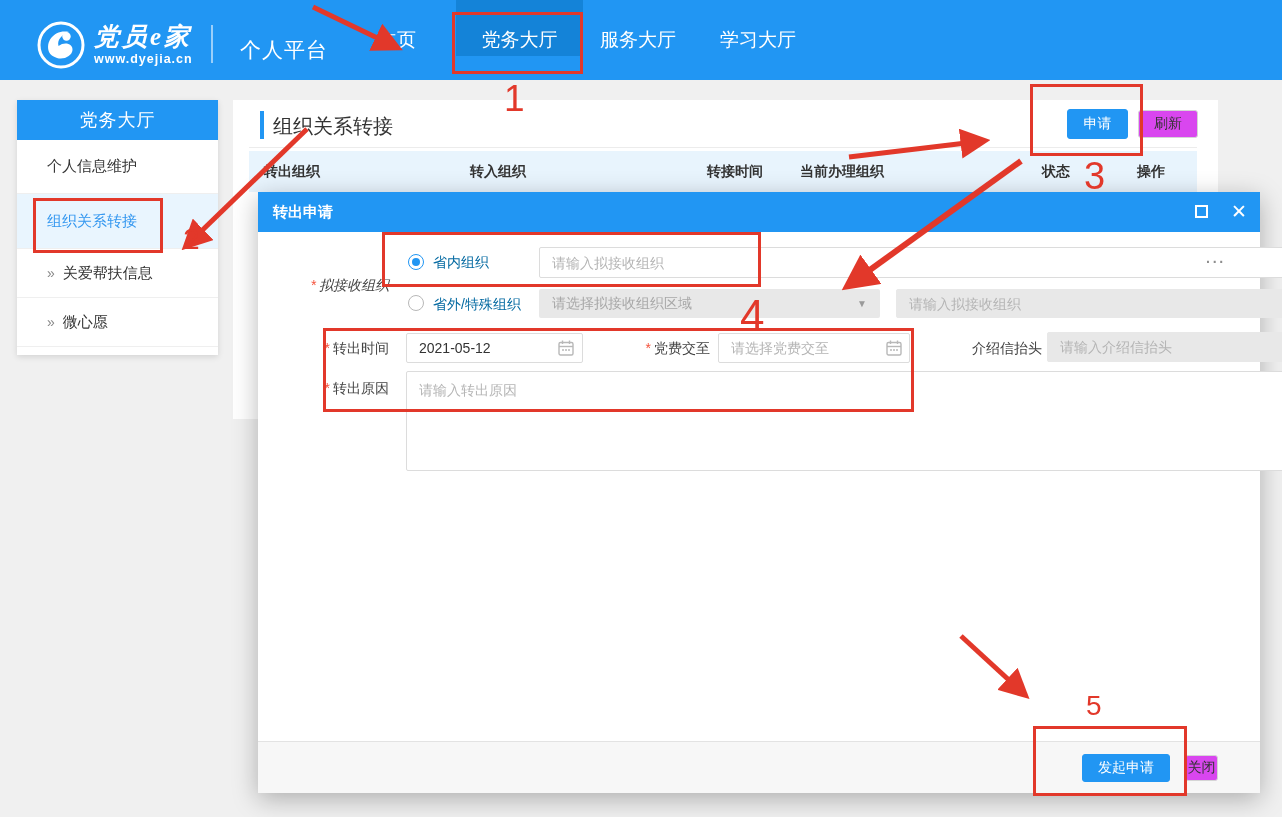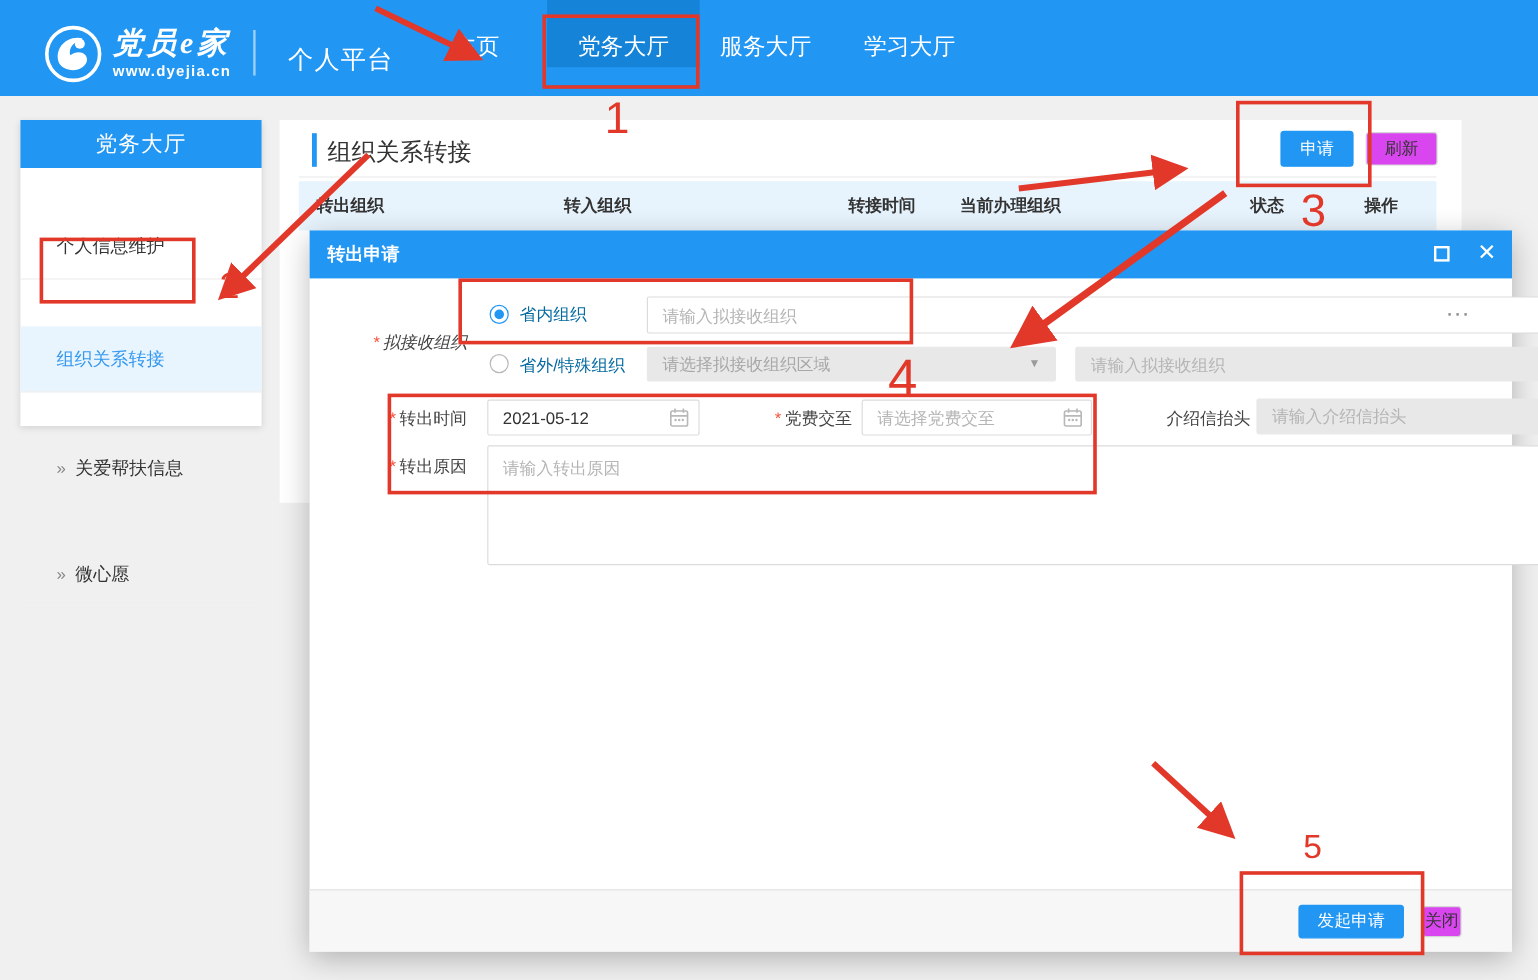--- a/index.html
+++ b/index.html
@@ -20,21 +20,21 @@
   .nav-platform { left:240px; top:36px; color:#fff; font-size:21px; letter-spacing:1px; cursor:pointer; }
   .nav-item { top:0; height:56px; line-height:80px; color:#fff; font-size:19px; cursor:pointer; }
   .nav-item.active { background:#1483d8; text-align:center; }
 
   
   .sidebar { left:17px; top:100px; width:201px; height:255px; background:#fff;
              box-shadow:0 2px 6px rgba(0,0,0,.12); z-index:1; }
   .sidebar-header { height:40px; background:#2196f3; color:#fff; font-size:18px;
                     display:flex; align-items:center; justify-content:center; letter-spacing:1px; }
   .side-item { height:54px; display:flex; align-items:center; padding-left:30px;
-               font-size:15px; color:#333; border-bottom:1px solid #efefef; cursor:pointer;margin-top:39px; }
+               font-size:15px; color:#333; border-bottom:1px solid #efefef; cursor:pointer; }
   .side-item .arrow { color:#888; margin-right:8px; font-size:14px; }
   .side-item.selected { background:#e9f5fe; color:#3598f0; }
   .side-item:nth-child(3) { height:55px; }
   .side-item:nth-child(4), .side-item:nth-child(5) { height:49px; }
 
   
   .main-panel { left:233px; top:100px; width:985px; height:319px; background:#fff; z-index:1; }
   .title-accent { left:260px; top:111px; width:4px; height:28px; background:#2196f3; }
   .page-title { left:273px; top:113px; font-size:20px; color:#333; }
   .title-sep { left:249px; top:147px; width:948px; height:1px; background:#ececec; }

